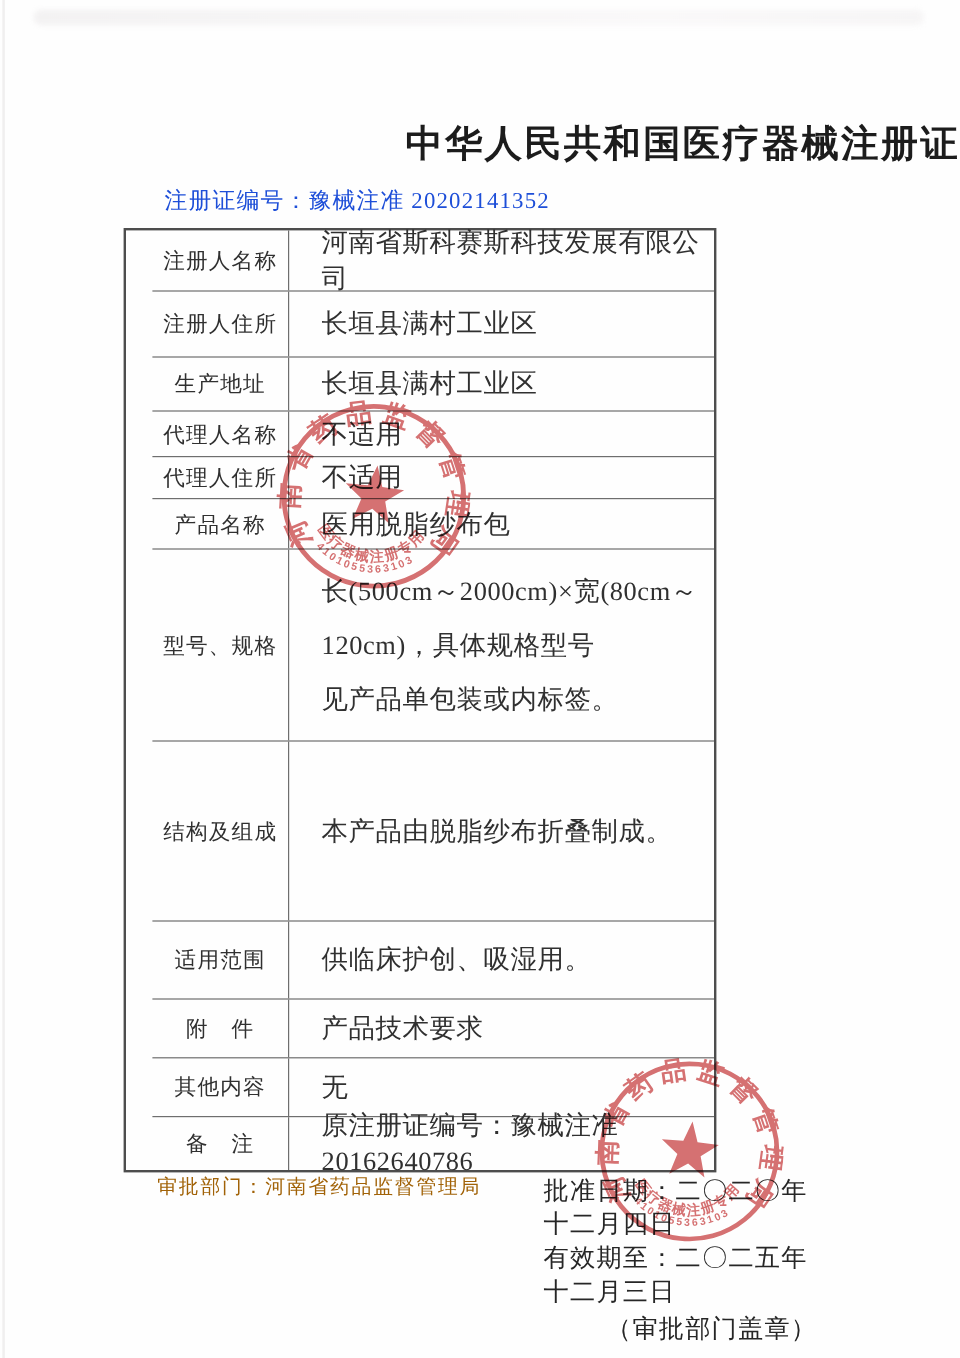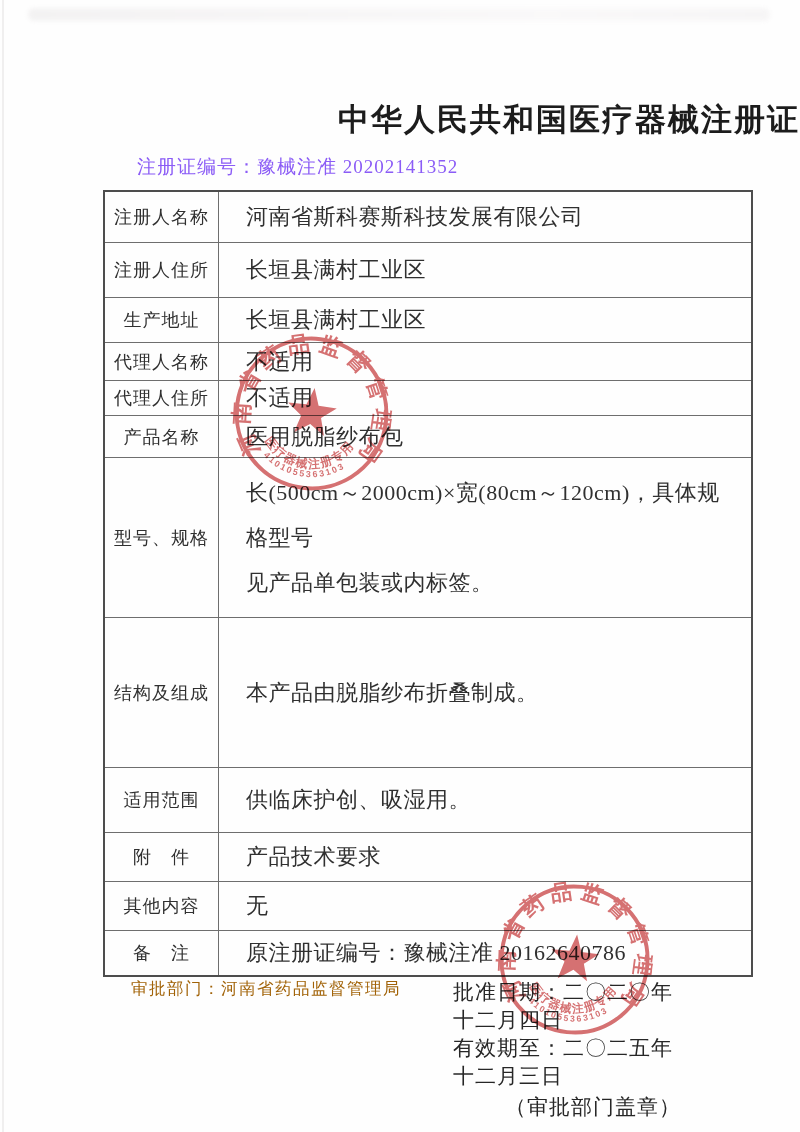--- a/index.html
+++ b/index.html
@@ -27,27 +27,28 @@
 
   .title {
     position: absolute; top: 99px; left: 0; width: 100%;
     text-align: right;
     font-family: "Liberation Sans", "DejaVu Sans", sans-serif;
     font-weight: 700; font-size: 31px; letter-spacing: 2px; color: #1c1c1c;
   }
 
   .cert-line {
     position: absolute; top: 154px; left: 137px;
-    font-size: 19px; letter-spacing: 1px; color: #8b5cf6;
+    font-size: 19px; letter-spacing: 1px; color: #1d4ed8;
   }
 
   .reg-table {
-    position: absolute; left: 103px; top: 190px; width: 650px;
+    position: absolute; left: 103px; top: 190px; width: 494px;
     border: 2px solid #4d4d4d;
     background: transparent;
+    padding-left: 22px;
   }
   .row { display: flex; border-bottom: 1px solid #6e6e6e; }
   .row:last-child { border-bottom: none; }
   .cell-label {
     width: 114px; flex: 0 0 114px;
     border-right: 1px solid #6e6e6e;
     display: flex; align-items: center; justify-content: center;
     font-size: 18px; letter-spacing: 1px; color: #303030;
     text-align: center;
   }

